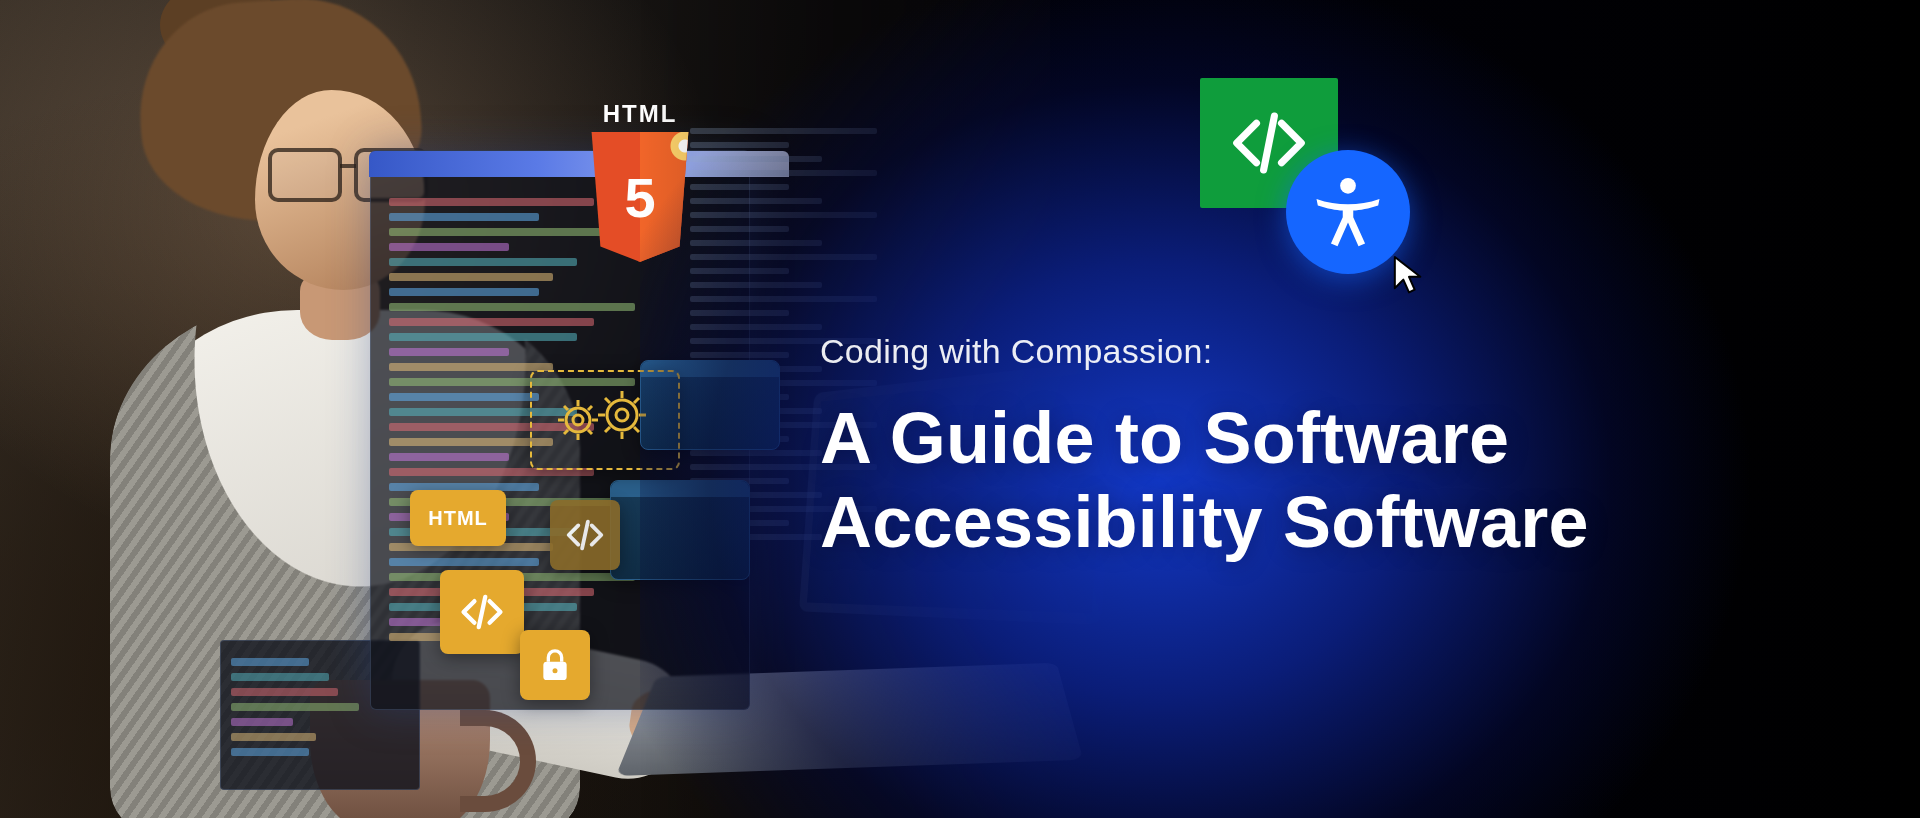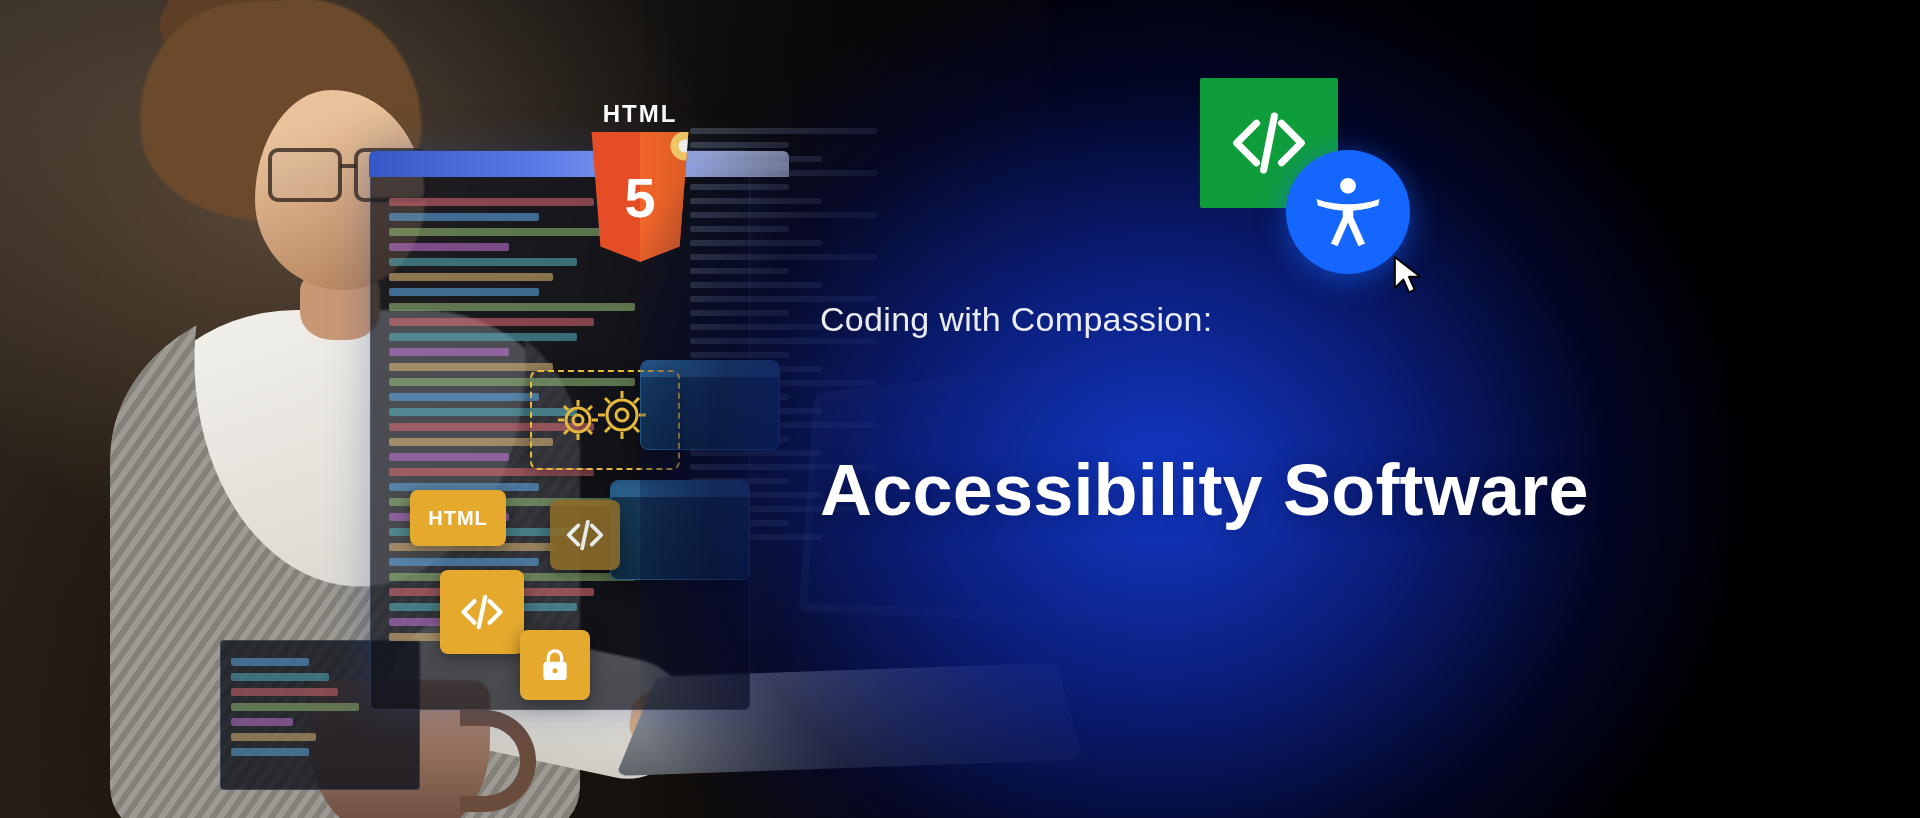--- a/index.html
+++ b/index.html
@@ -92,21 +92,21 @@
   }
 
   .badge-group{ position:absolute; left:560px; top:78px; width:220px; height:210px;}
   .code-badge{ position:absolute; left:0; top:0; width:138px; height:130px; background:#0f9d3c; display:flex; align-items:center; justify-content:center; border-radius:2px;}
   .code-badge svg{color:#fff;}
   .a11y-badge{ position:absolute; left:86px; top:72px; width:124px; height:124px; border-radius:50%; background:#1566ff; display:flex; align-items:center; justify-content:center; box-shadow:0 6px 28px rgba(21,102,255,.55);}
   .a11y-badge svg{color:#fff;}
   .cursor{ position:absolute; left:192px; top:176px; color:#fff; }
 
   .copy{ position:absolute; left:180px; top:300px; right:120px; color:#fff; }
-  .kicker{ font-size:34px; font-weight:400; color:rgba(255,255,255,.92); letter-spacing:.3px; margin-bottom:26px;}
+  .kicker{ font-size:34px; font-weight:400; color:rgba(255,255,255,.92); letter-spacing:.3px; margin-bottom:26px;margin-top:32px;}
   .headline{ font-size:72px; line-height:1.16; font-weight:700; letter-spacing:.2px; text-shadow:0 2px 22px rgba(0,0,30,.35);}
 
 </style>
 </head>
 <body>
 
 <div class="stage">
 
   <div class="illustration">
     <div class="person">
@@ -293,19 +293,19 @@
         </svg>
       </div>
       <svg class="cursor" width="34" height="40" viewBox="0 0 24 28">
         <path d="M2 2 L2 24 L8 18 L12 27 L16 25 L12 16 L20 16 Z" fill="#fff" stroke="#000" stroke-width="1.4" stroke-linejoin="round"></path>
       </svg>
     </div>
 
     <div class="copy">
       <div class="kicker">Coding with Compassion:</div>
       <div class="headline">
-        <br>
+        <span>A Guide to Software</span><br>
         <span>Accessibility Software</span>
       </div>
     </div>
   </div>
 
 </div>
 
 </body></html>

